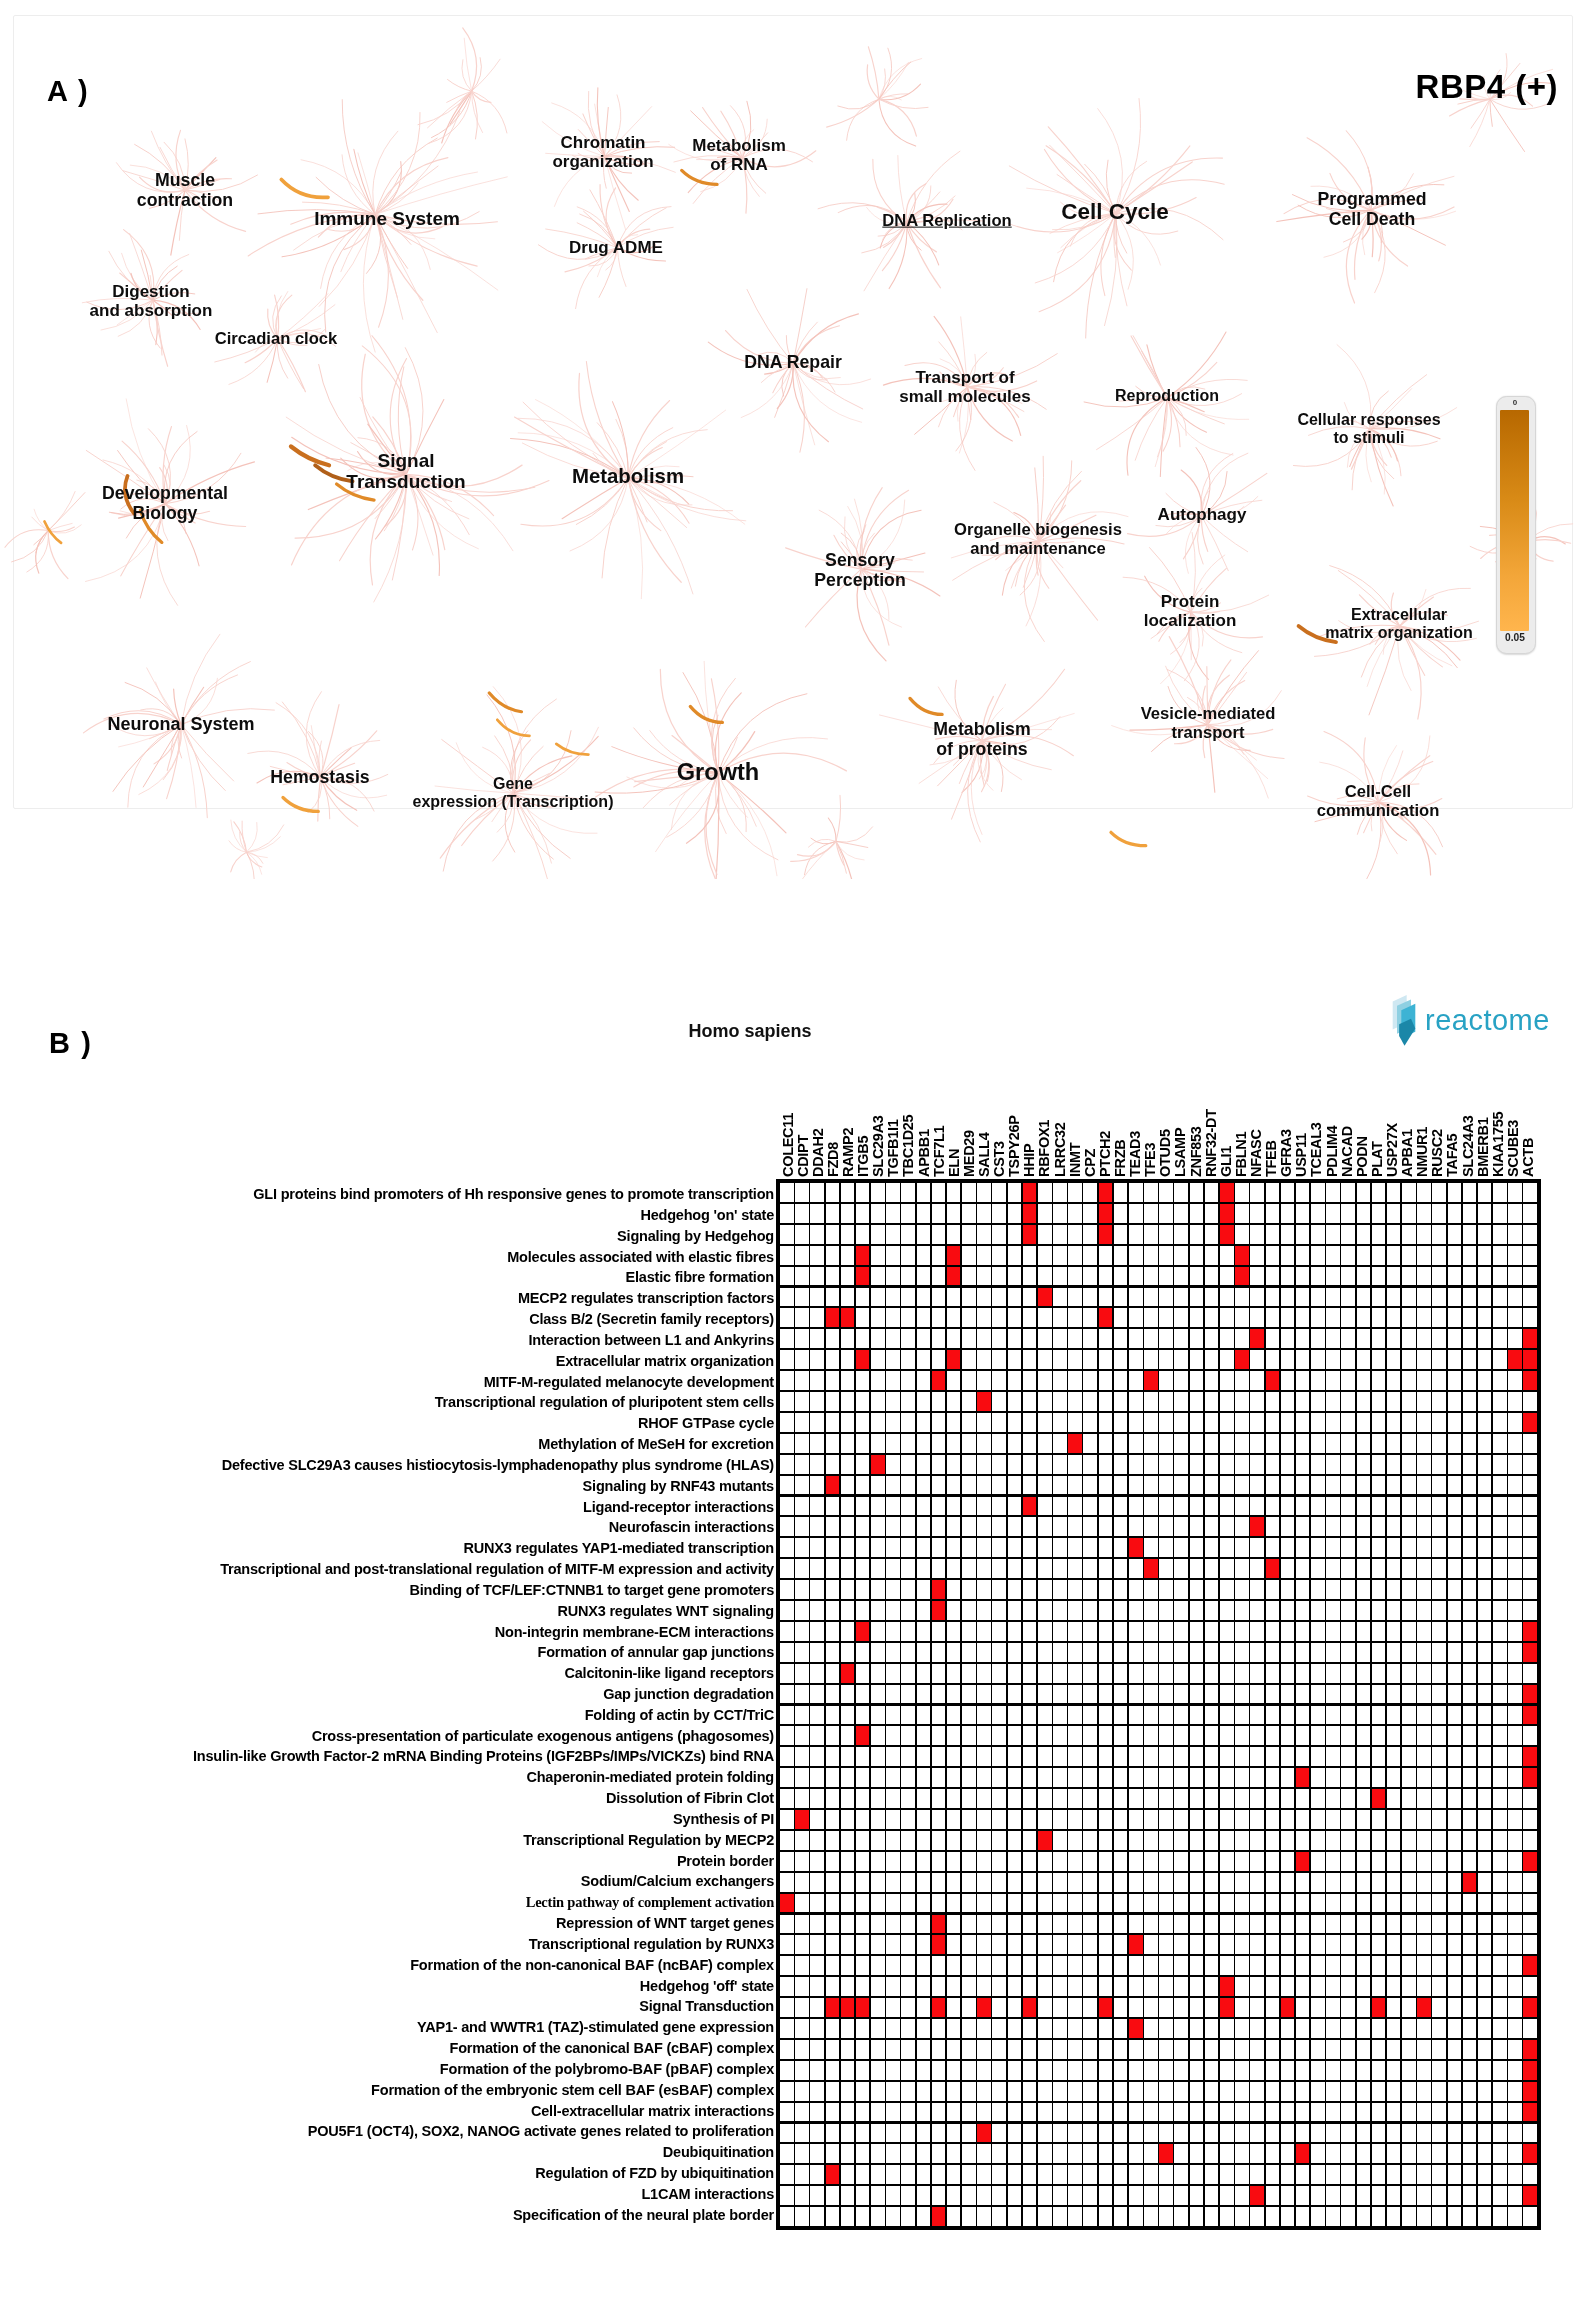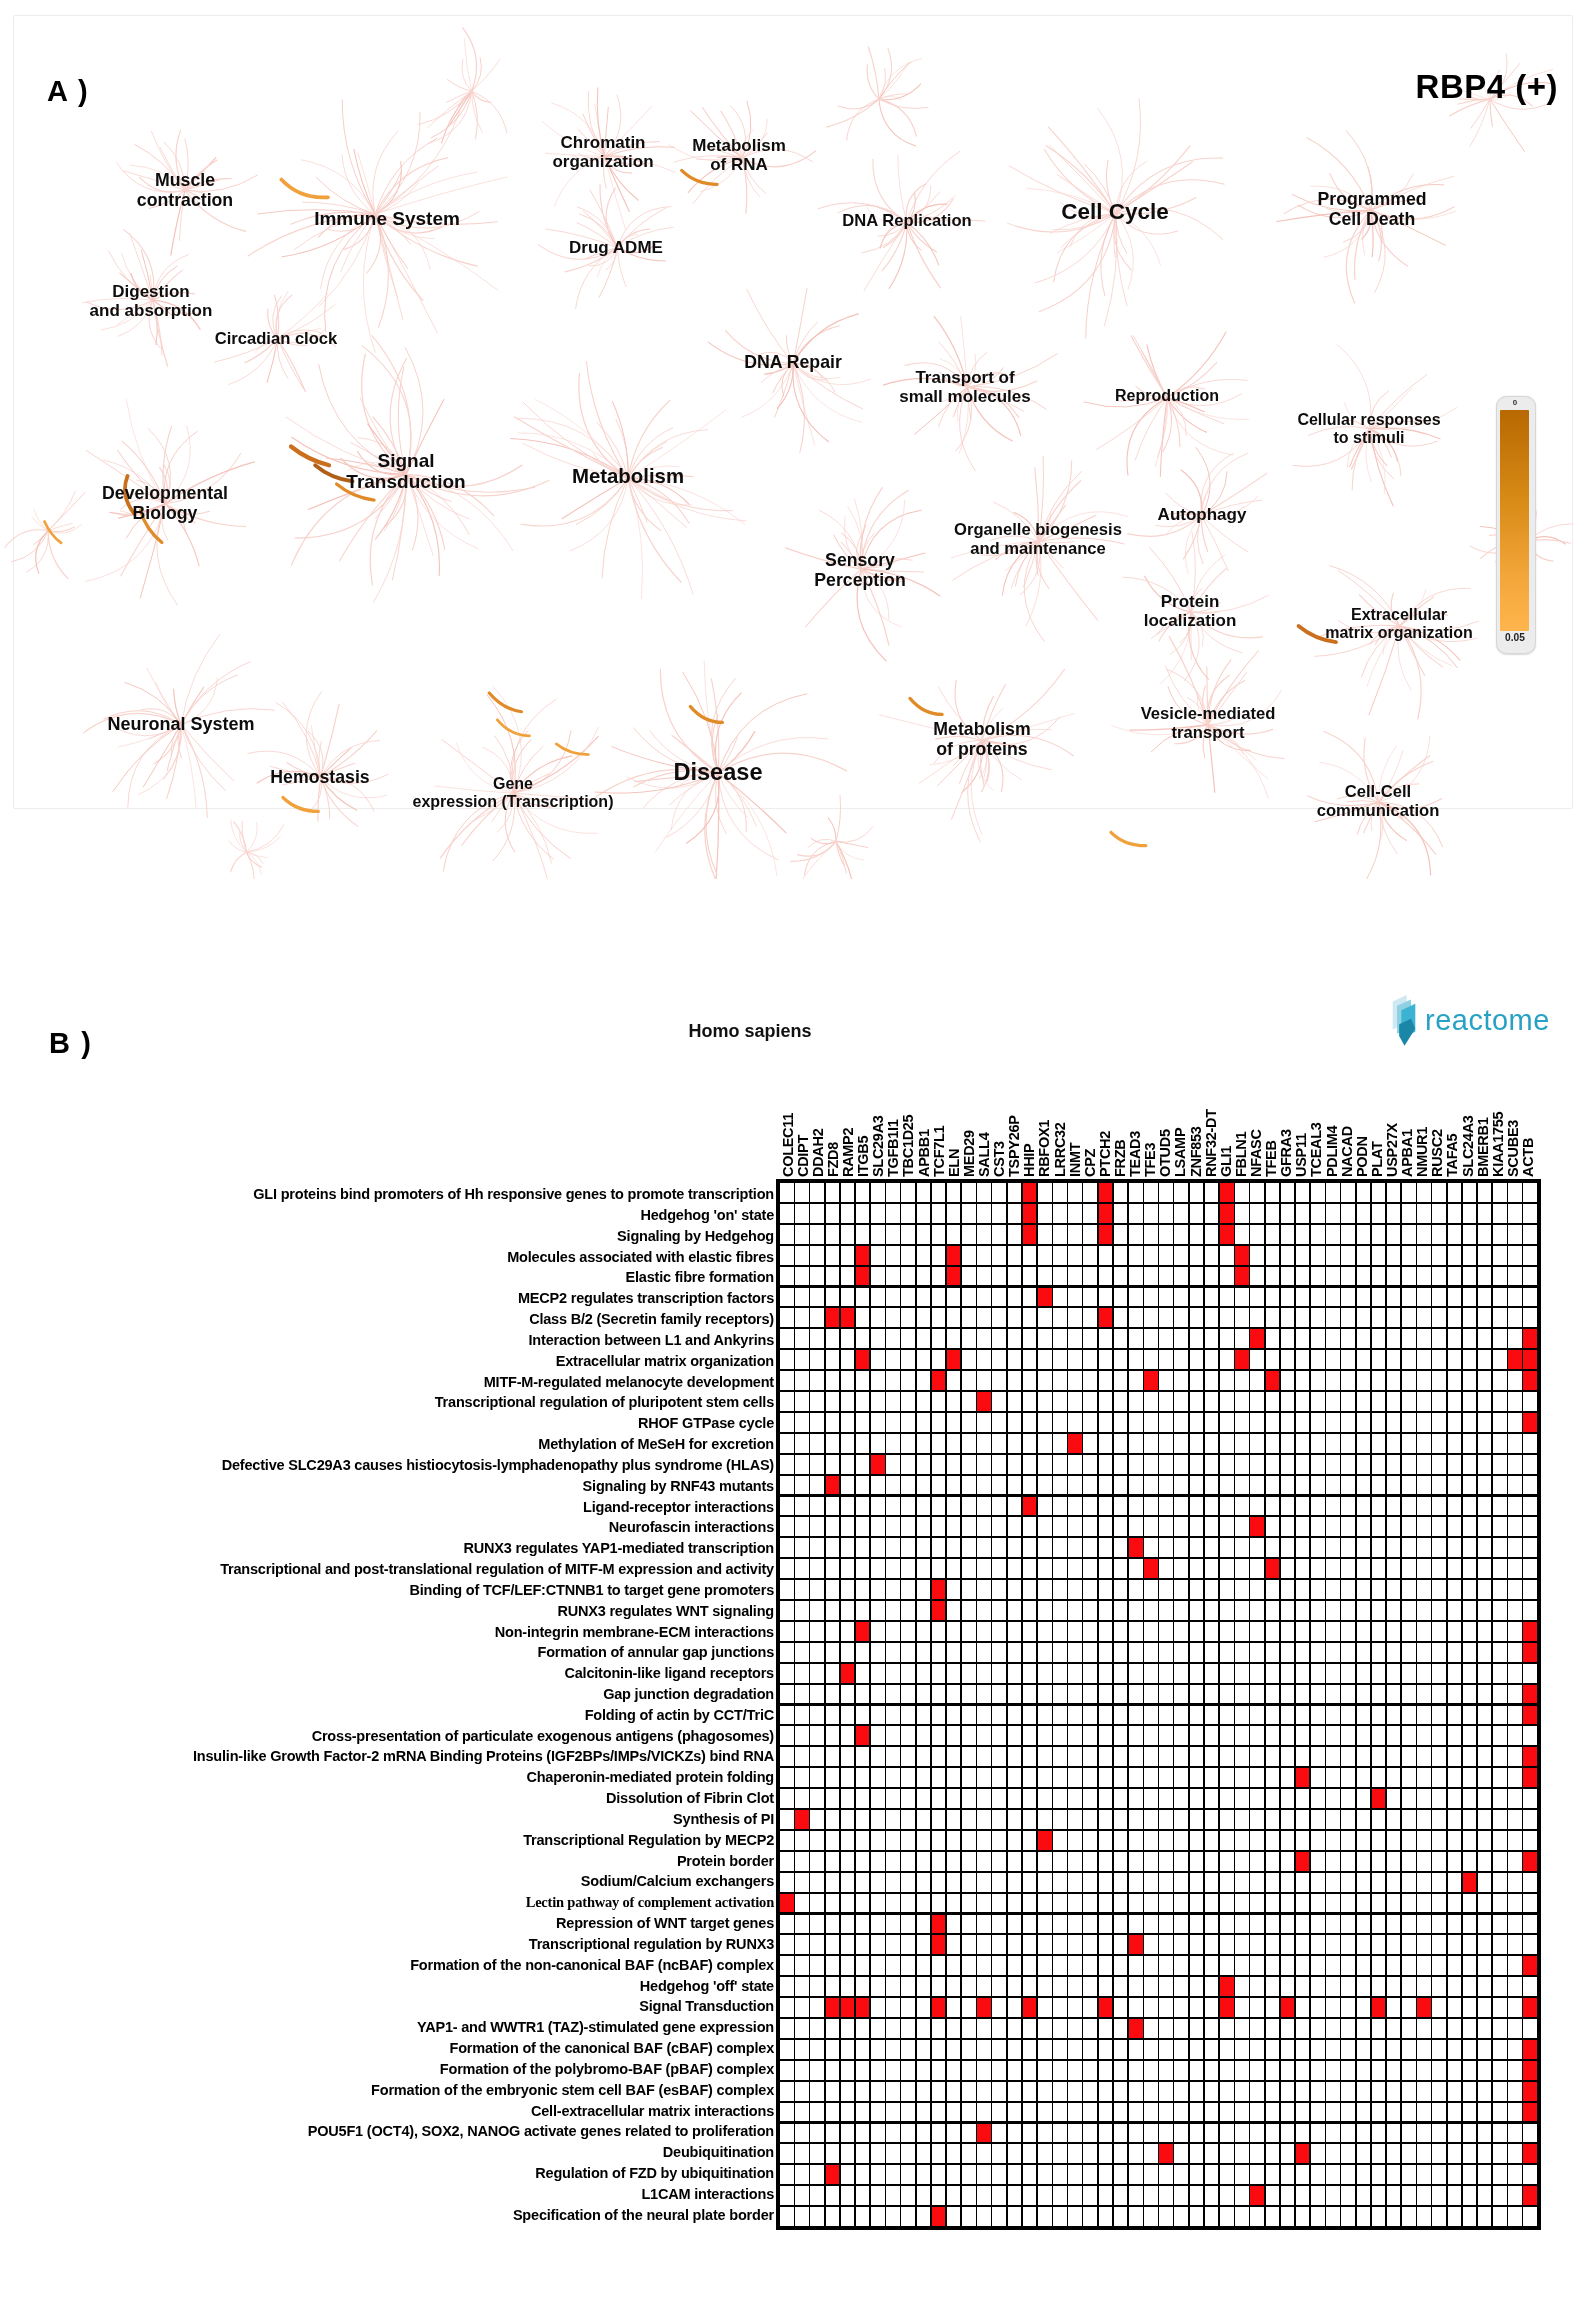--- a/index.html
+++ b/index.html
@@ -1087,21 +1087,21 @@
 
   <div>
       <div class="anode" style="left: 185px; top: 190px; font-size: 17.7px;">Muscle
 contraction</div>
       <div class="anode" style="left: 387px; top: 219px; font-size: 19px;">Immune System</div>
       <div class="anode" style="left: 603px; top: 152px; font-size: 17px;">Chromatin
 organization</div>
       <div class="anode" style="left: 739px; top: 155px; font-size: 17px;">Metabolism
 of RNA</div>
       <div class="anode" style="left: 616px; top: 248px; font-size: 17px;">Drug ADME</div>
-      <div class="anode" style="left: 907px; top: 221px; font-size: 16.6px;">DNA Replication</div>
+      <div class="anode" style="left: 947px; top: 221px; font-size: 16.6px; text-decoration: underline;">DNA Replication</div>
       <div class="anode" style="left: 1115px; top: 212px; font-size: 22.5px;">Cell Cycle</div>
       <div class="anode" style="left: 1372px; top: 209px; font-size: 17.7px;">Programmed
 Cell Death</div>
       <div class="anode" style="left: 151px; top: 301px; font-size: 17px;">Digestion
 and absorption</div>
       <div class="anode" style="left: 276px; top: 339px; font-size: 16.6px;">Circadian clock</div>
       <div class="anode" style="left: 793px; top: 362px; font-size: 17.7px;">DNA Repair</div>
       <div class="anode" style="left: 965px; top: 387px; font-size: 17px;">Transport of
 small molecules</div>
       <div class="anode" style="left: 1167px; top: 396px; font-size: 16px;">Reproduction</div>
@@ -1118,21 +1118,21 @@
 and maintenance</div>
       <div class="anode" style="left: 1202px; top: 515px; font-size: 17px;">Autophagy</div>
       <div class="anode" style="left: 1190px; top: 611px; font-size: 17px;">Protein
 localization</div>
       <div class="anode" style="left: 1399px; top: 624px; font-size: 16px;">Extracellular
 matrix organization</div>
       <div class="anode" style="left: 181px; top: 724px; font-size: 18px;">Neuronal System</div>
       <div class="anode" style="left: 320px; top: 777px; font-size: 17.7px;">Hemostasis</div>
       <div class="anode" style="left: 513px; top: 793px; font-size: 16px;">Gene
 expression (Transcription)</div>
-      <div class="anode" style="left: 718px; top: 772px; font-size: 23.6px;">Disease</div>
+      <div class="anode" style="left: 718px; top: 772px; font-size: 23.6px;">Growth</div>
       <div class="anode" style="left: 982px; top: 739px; font-size: 17.7px;">Metabolism
 of proteins</div>
       <div class="anode" style="left: 1208px; top: 724px; font-size: 16.6px;">Vesicle-mediated
 transport</div>
       <div class="anode" style="left: 1378px; top: 802px; font-size: 16.6px;">Cell-Cell
 communication</div>
     </div>
 
   <div class="abs" id="cbar"></div>
   <div class="abs" id="cbarInner"></div>

